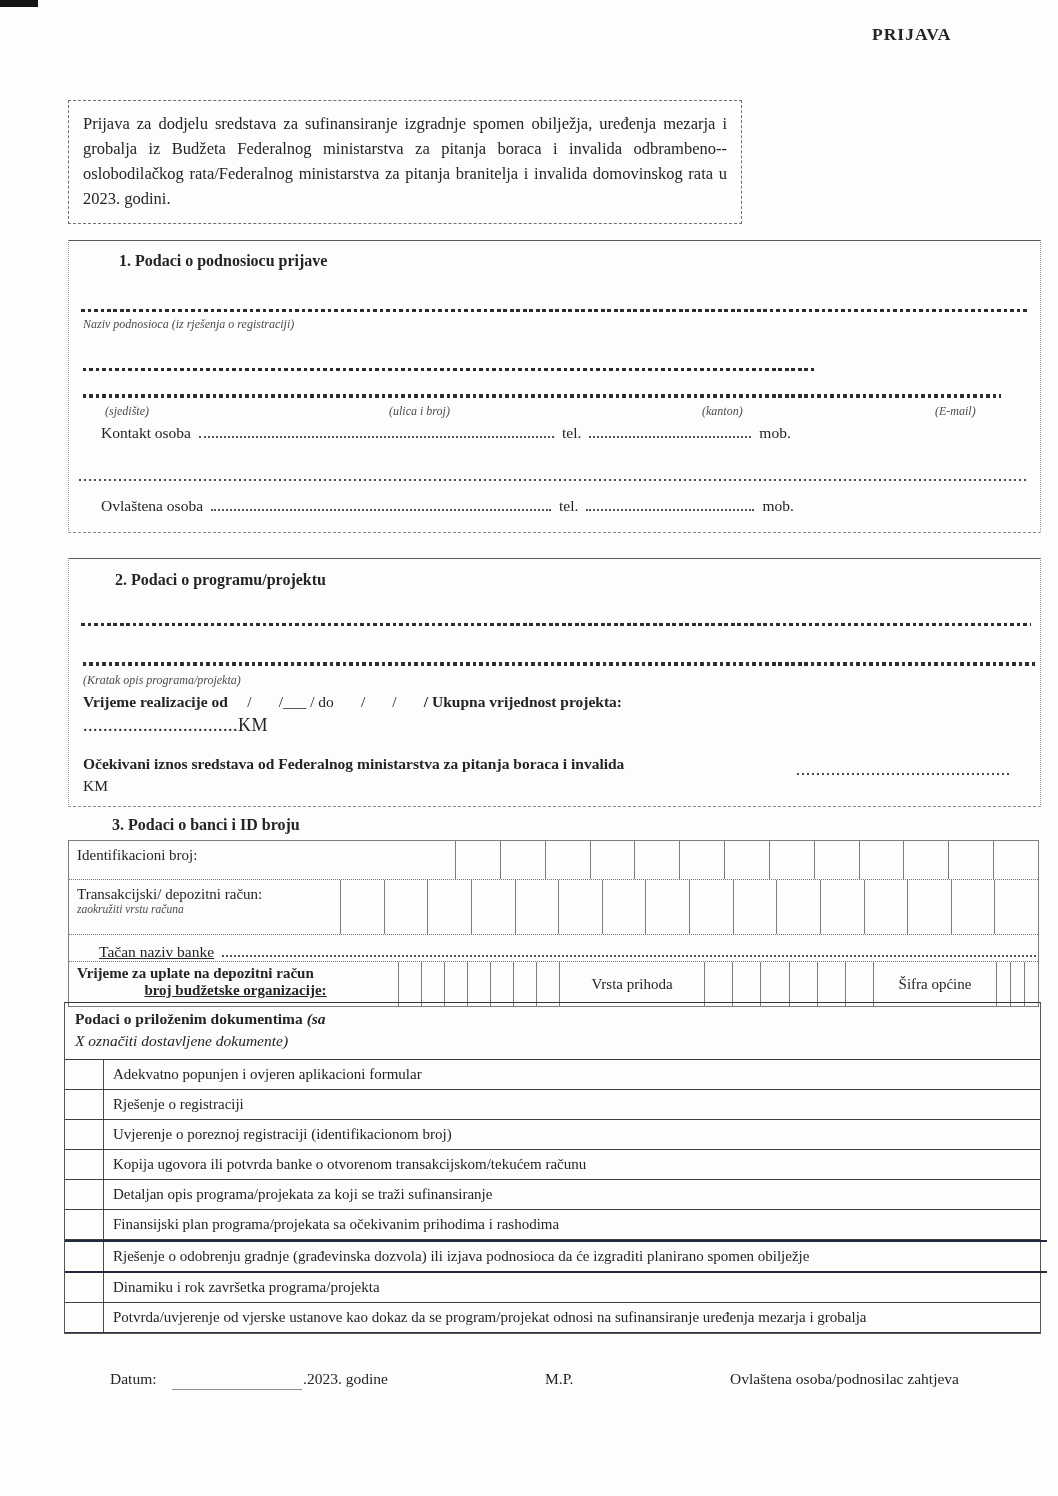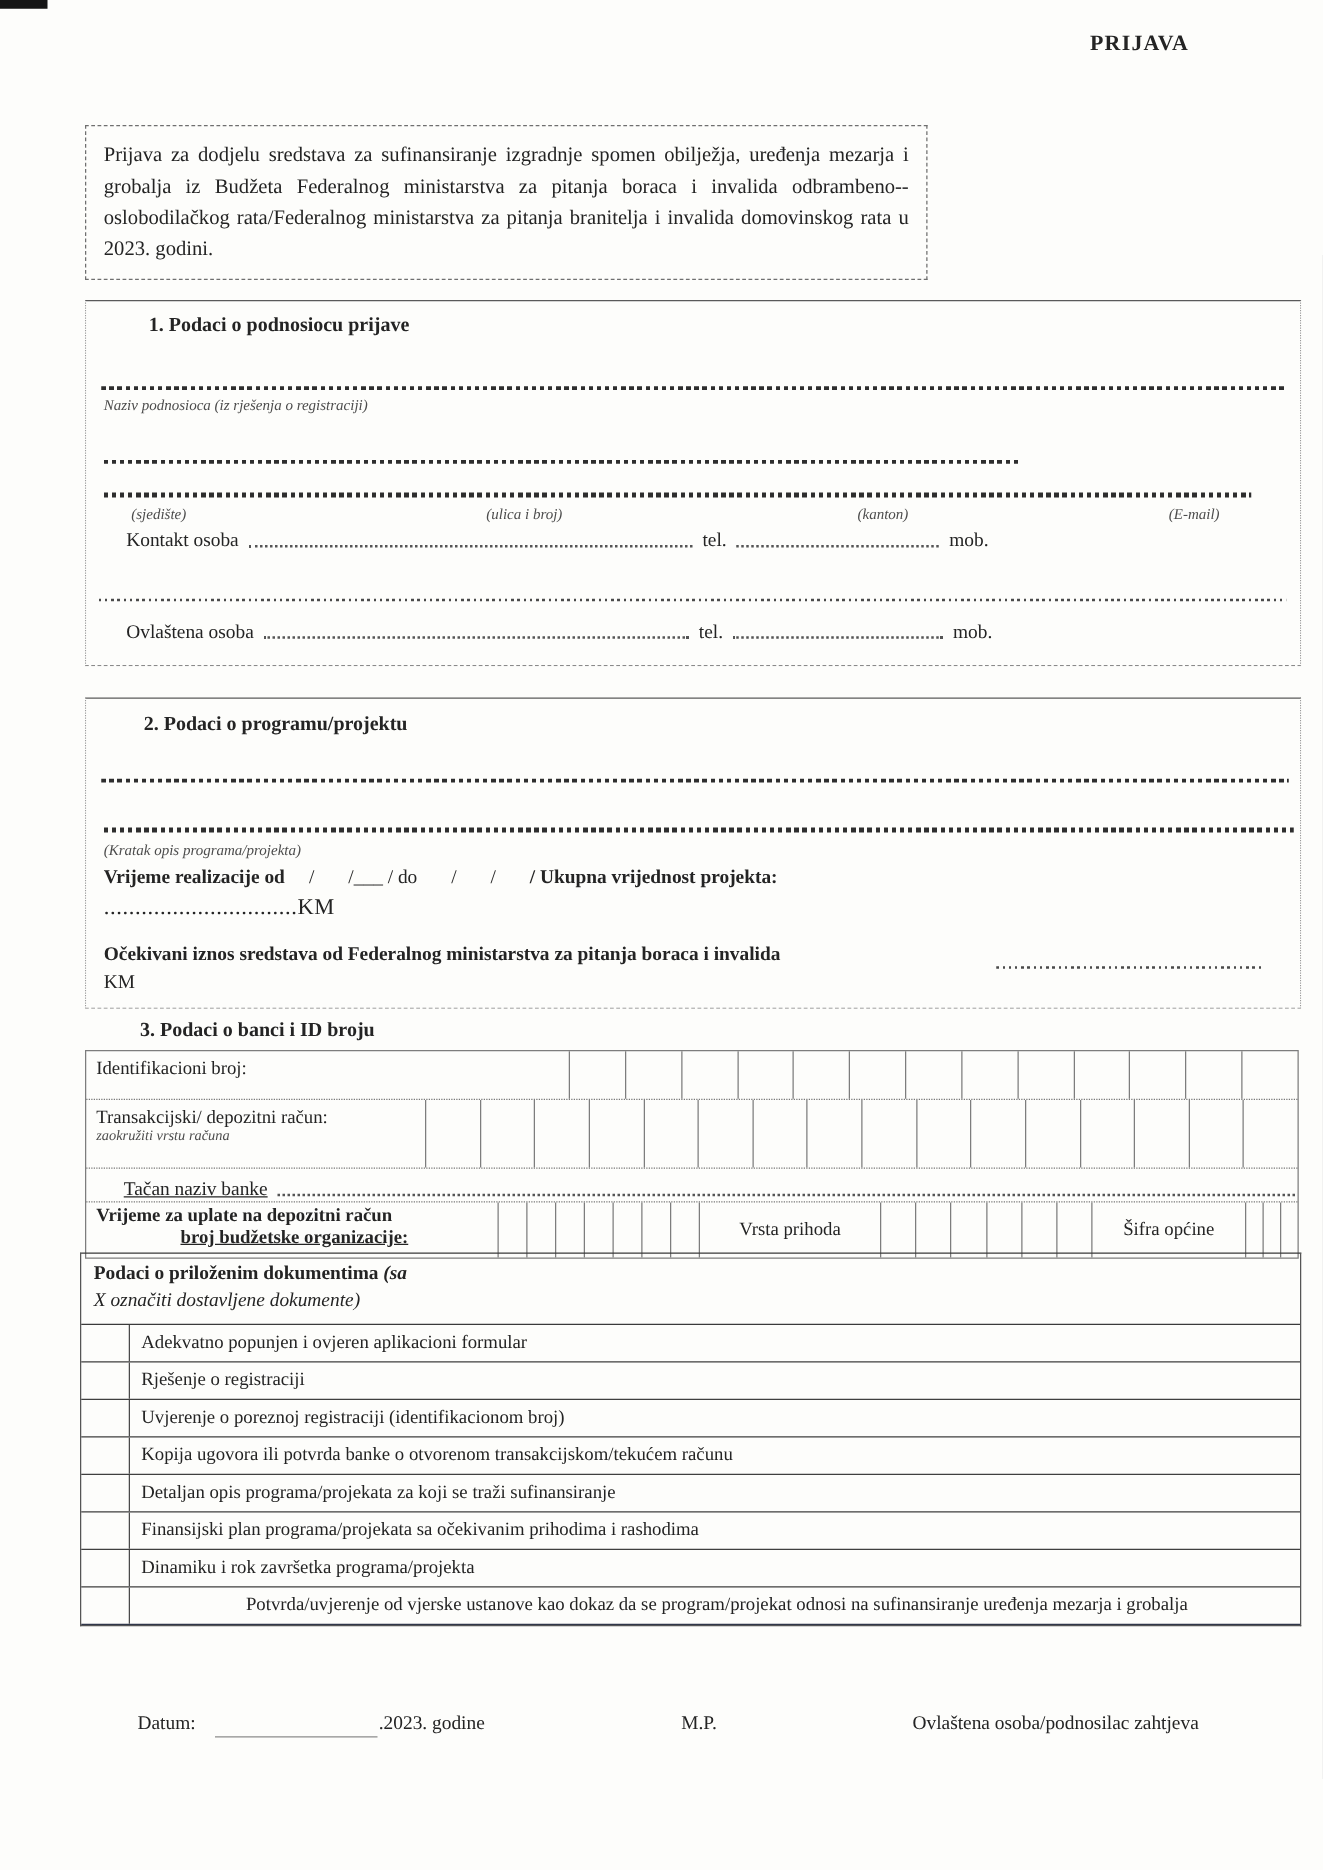--- a/index.html
+++ b/index.html
@@ -30,21 +30,21 @@
   .cells{display:flex;flex:1;}
   .cell{flex:1;border-right:1px solid #7d7d7d;}
   .cell:last-child{border-right:none;}
   .midlabel{display:flex;align-items:center;justify-content:center;
             border-right:1px solid #7d7d7d;box-sizing:border-box;}
   
   .doclist{position:absolute;border:1px solid #555;border-top:1.5px solid #3a3a3a;font-size:15px;}
   .docheader{padding:5px 10px 6px 10px;font-size:15.5px;line-height:1.45;
              border-bottom:1px solid #3a3a3a;}
   .doc-row{display:flex;border-bottom:1px solid #3f3f3f;min-height:29px;}
-  .doc-row:last-child{border-bottom:1.5px solid #30374a;text-align:center;}
+  .doc-row:last-child{border-bottom:1.5px solid #30374a;}
   .doc-check{flex:0 0 38px;border-right:1px solid #4a4a4a;}
   .doc-text{flex:1;padding:4px 6px 3px 9px;line-height:1.4;}
   .doc-row.heavy{border-top:2.5px solid #232a3d;border-bottom:2.5px solid #232a3d;
                  margin-right:-7px;}
   .underlineseg{position:absolute;border-bottom:1.5px solid #8c8c8c;height:1px;}
   .pre{white-space:pre;}
 </style>
 </head>
 <body>
 
@@ -62,21 +62,21 @@
     <div class="abs sectitle" style="left:50px;top:11px;">1. Podaci o podnosiocu prijave</div>
 
     <div class="dh" style="left:12px;top:68px;width:948px;"></div>
     <div class="abs hint" style="left:14px;top:76px;">Naziv podnosioca (iz rješenja o registraciji)</div>
 
     <div class="dh" style="left:14px;top:127px;width:732px;"></div>
     <div class="dh" style="left:14px;top:153px;width:918px;height:3.5px;"></div>
 
     <div class="abs hint" style="left:36px;top:163px;">(sjedište)</div>
     <div class="abs hint" style="left:320px;top:163px;">(ulica i broj)</div>
-    <div class="abs hint" style="left:617px;top:163px;">(kanton)</div>
+    <div class="abs hint" style="left:633px;top:163px;">(kanton)</div>
     <div class="abs hint" style="left:866px;top:163px;">(E-mail)</div>
 
     <div class="frow" style="left:32px;top:183px;width:760px;">
       <span>Kontakt osoba</span>
       <span class="leader" style="flex:0 0 355px;"></span>
       <span>tel.</span>
       <span class="leader" style="flex:0 0 162px;"></span>
       <span>mob.</span>
     </div>
 
@@ -220,20 +220,24 @@
         <div class="doc-text">Kopija ugovora ili potvrda banke o otvorenom transakcijskom/tekućem računu</div>
       </div>
         <div class="doc-row">
         <div class="doc-check"></div>
         <div class="doc-text">Detaljan opis programa/projekata za koji se traži sufinansiranje</div>
       </div>
         <div class="doc-row">
         <div class="doc-check"></div>
         <div class="doc-text">Finansijski plan programa/projekata sa očekivanim prihodima i rashodima</div>
       </div>
+        <div class="doc-row heavy">
+        <div class="doc-check"></div>
+        <div class="doc-text">Rješenje o odobrenju gradnje (građevinska dozvola) ili izjava podnosioca da će izgraditi planirano spomen obilježje</div>
+      </div>
         <div class="doc-row">
         <div class="doc-check"></div>
         <div class="doc-text">Dinamiku i rok završetka programa/projekta</div>
       </div>
         <div class="doc-row">
         <div class="doc-check"></div>
         <div class="doc-text">Potvrda/uvjerenje od vjerske ustanove kao dokaz da se program/projekat odnosi na  sufinansiranje uređenja mezarja i grobalja</div>
       </div>
       </div>
   </div>

